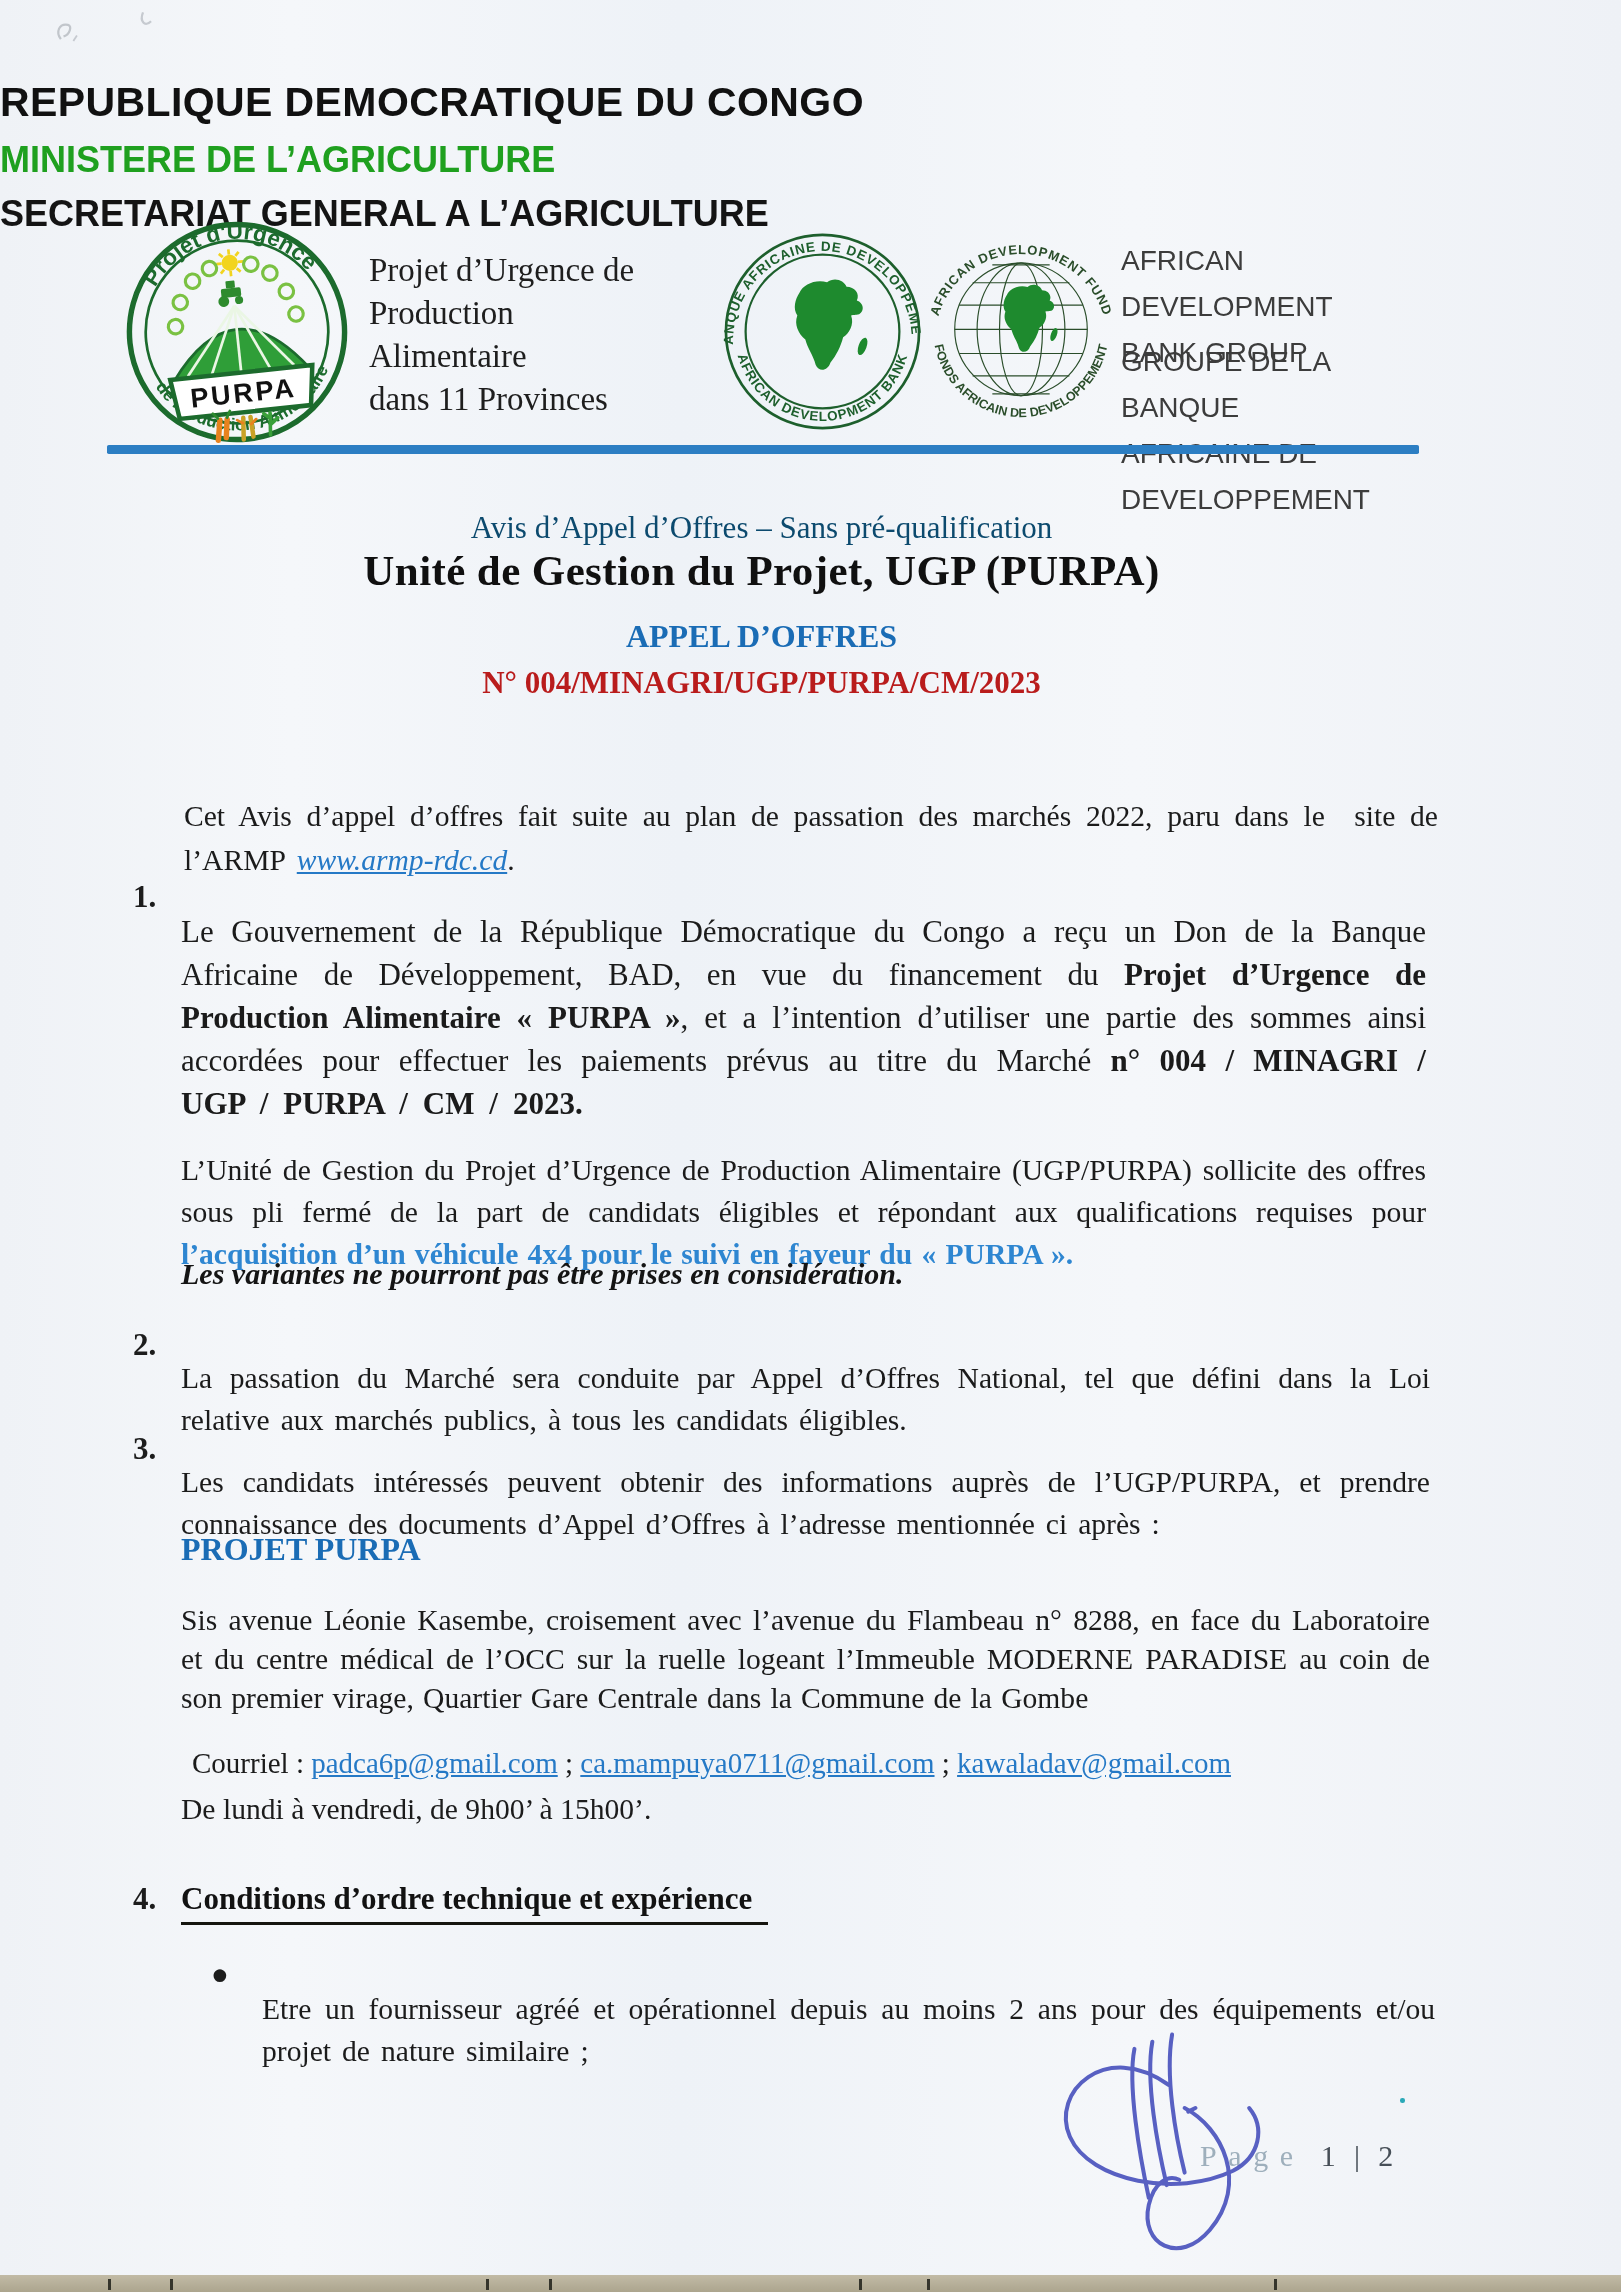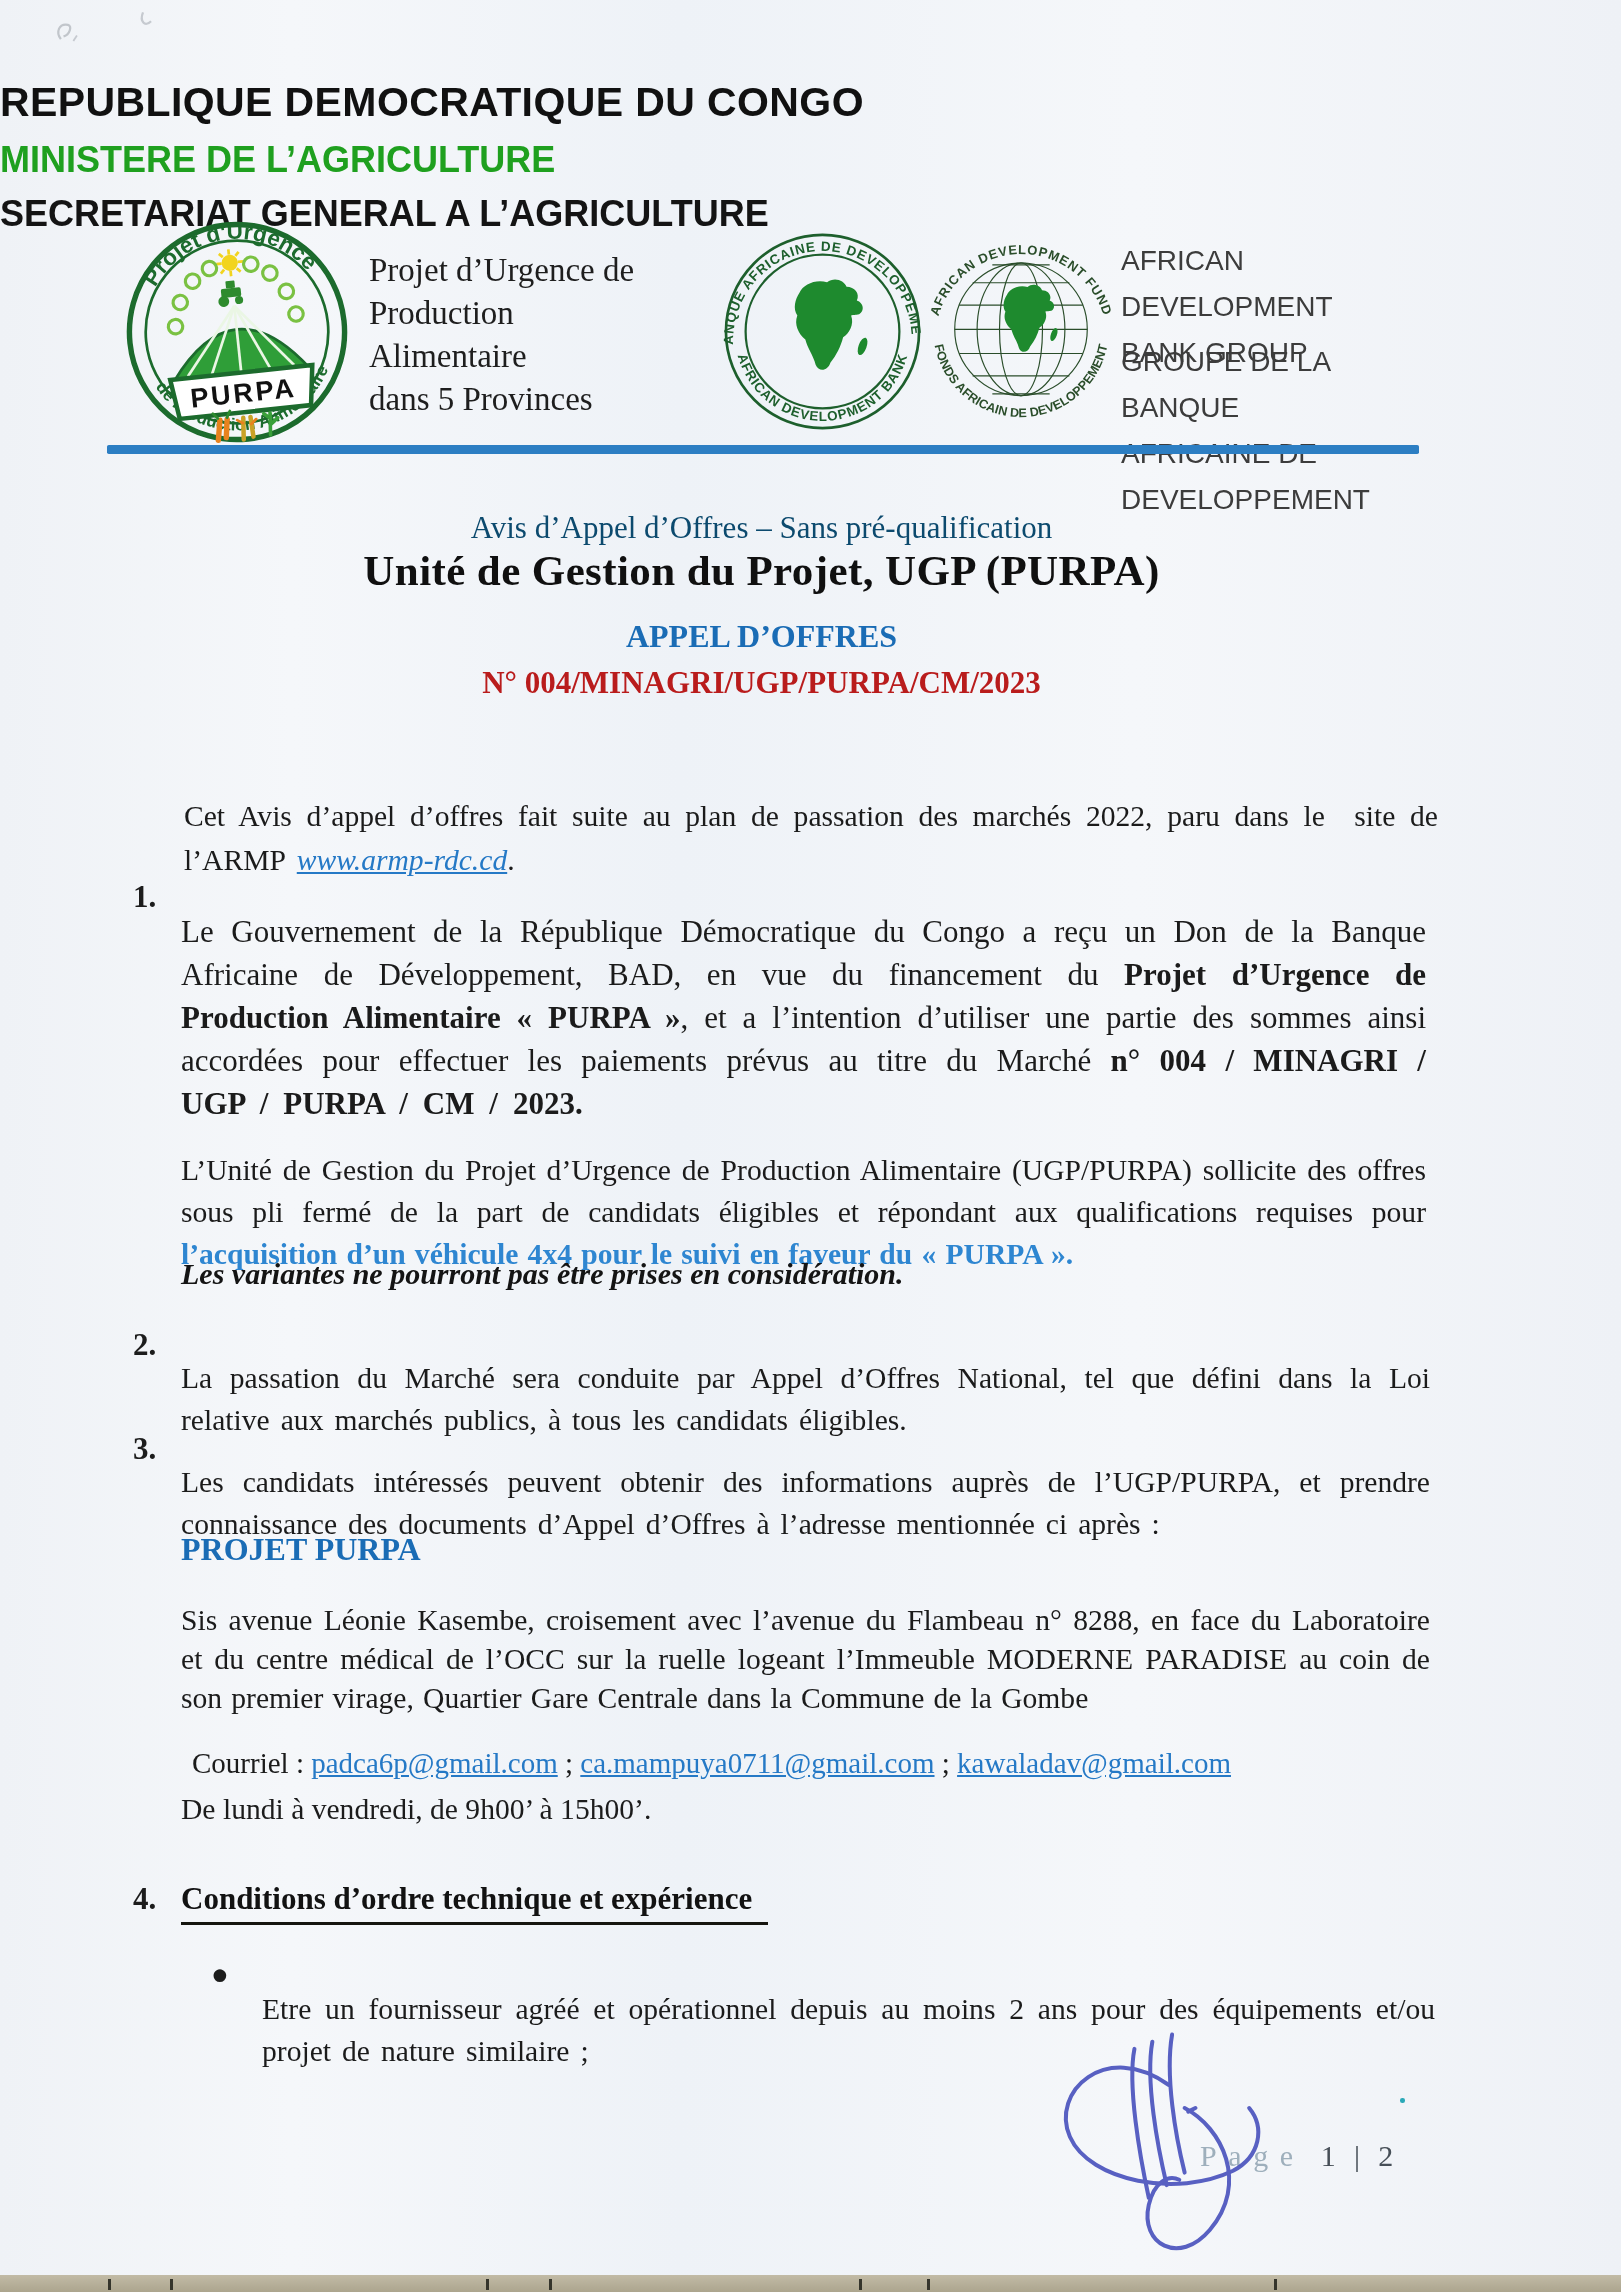--- a/index.html
+++ b/index.html
@@ -147,21 +147,21 @@
     <path d="M94,218 l-5,-6 M104,218 l4,-7" stroke="#2e8b2e" stroke-width="3"></path>
     <path d="M122,220 L120,244 M130,220 L131,242" stroke="#c9a227" stroke-width="5"></path>
     <path d="M121,226 l-6,-4 M130,228 l6,-5" stroke="#e8821e" stroke-width="3"></path>
     <path d="M152,218 L150,242 M152,224 l-7,-6 M152,230 l8,-6" stroke="#3aa03a" stroke-width="4"></path>
   </g>
 </svg>
 
 <div class="abs caption">Projet d’Urgence de
 Production
 Alimentaire
-dans 5 Provinces</div>
+dans 11 Provinces</div>
 
 <svg class="abs afdb-svg" viewBox="0 0 224 236">
   <defs>
     <path id="afdbTop" d="M 12,128 A 100,100 0 1 1 212,128"></path>
     <path id="afdbBot" d="M 14,120 A 98,98 0 0 0 210,120"></path>
   </defs>
   <circle cx="112" cy="118" r="108" fill="none" stroke="#1d5f2c" stroke-width="3"></circle>
   <circle cx="112" cy="118" r="86" fill="none" stroke="#1d5f2c" stroke-width="2.5"></circle>
   <text font-size="15" font-weight="bold" fill="#1d5f2c" letter-spacing="1">
     <textPath href="#afdbTop" startOffset="50%" text-anchor="middle">BANQUE AFRICAINE DE DEVELOPPEMENT</textPath>

